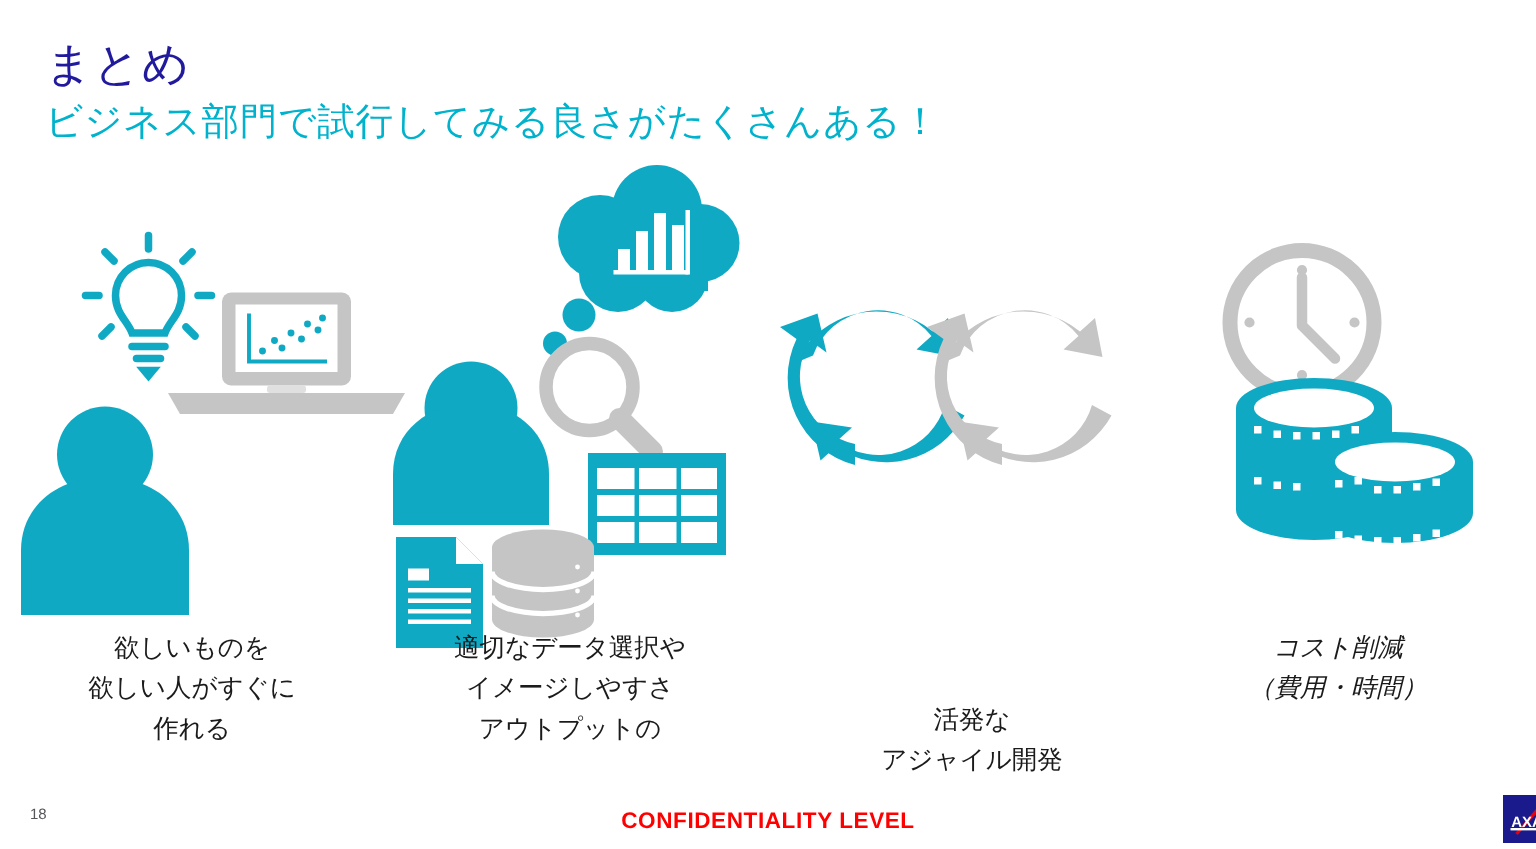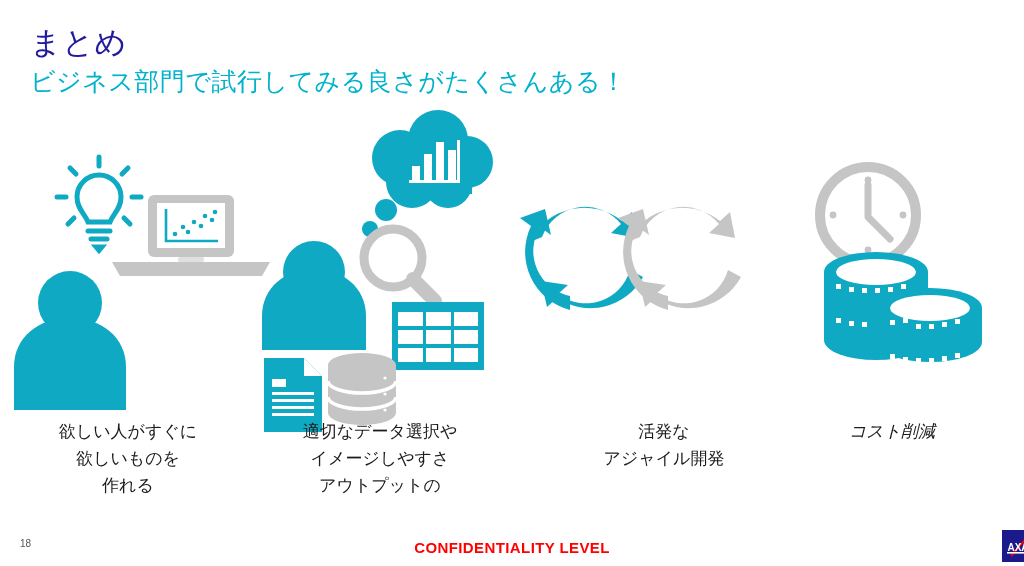--- a/index.html
+++ b/index.html
@@ -30,21 +30,21 @@
   .col-3{left:508px;}
   .col-4{left:764px;}
   .art{position:relative;width:256px;height:300px;}
 
   
   .captions{position:absolute;left:0;top:418px;width:1024px;}
   .cap{position:absolute;top:0;width:256px;text-align:center;
        font-size:17px;line-height:27px;color:#1b1b1b;}
   .cap-1{left:0;}
   .cap-2{left:252px;}
-  .cap-3{left:536px;}
+  .cap-3{left:520px;margin-top:48px;}
   .cap-4{left:764px;font-style:italic;}
   .cap .ln{display:block;white-space:nowrap;}
 
   
   .footer{position:absolute;left:0;bottom:0;width:1024px;height:40px;padding-left:28px;}
   .page-no{position:absolute;left:20px;top:12px;font-size:10px;color:#55555a;}
   .confidential{
     position:absolute;left:0;top:13px;width:1024px;text-align:center;
     font-size:15px;color:#ff0000;letter-spacing:0.4px;font-weight:700;
   }
@@ -265,35 +265,36 @@
                 <rect x="191" y="209" width="5" height="5"></rect>
             </g>
           </g>
         </svg>
       </div>
     </div>
   </div>
 
   <div class="captions">
     <div class="cap cap-1">
+      <span class="ln">欲しいものを</span>
       <span class="ln">欲しい人がすぐに</span>
-      <span class="ln">欲しいものを</span>
       <span class="ln">作れる</span>
     </div>
     <div class="cap cap-2">
       <span class="ln">適切なデータ選択や</span>
       <span class="ln">イメージしやすさ</span>
       <span class="ln">アウトプットの</span>
     </div>
     <div class="cap cap-3">
       <span class="ln">活発な</span>
       <span class="ln">アジャイル開発</span>
     </div>
     <div class="cap cap-4">
       <span class="ln">コスト削減</span>
+      <span class="ln">（費用・時間）</span>
     </div>
   </div>
 
   <div class="footer">
     <div class="page-no">18</div>
     <div class="confidential">CONFIDENTIALITY LEVEL</div>
     <div class="logo">
       <svg width="32" height="32" viewBox="0 0 32 32">
         <rect x="0" y="0" width="32" height="32" fill="#1a1a8c"></rect>
         <path d="M9 26 L29 3" stroke="#e3000f" stroke-width="2.2" fill="none"></path>

